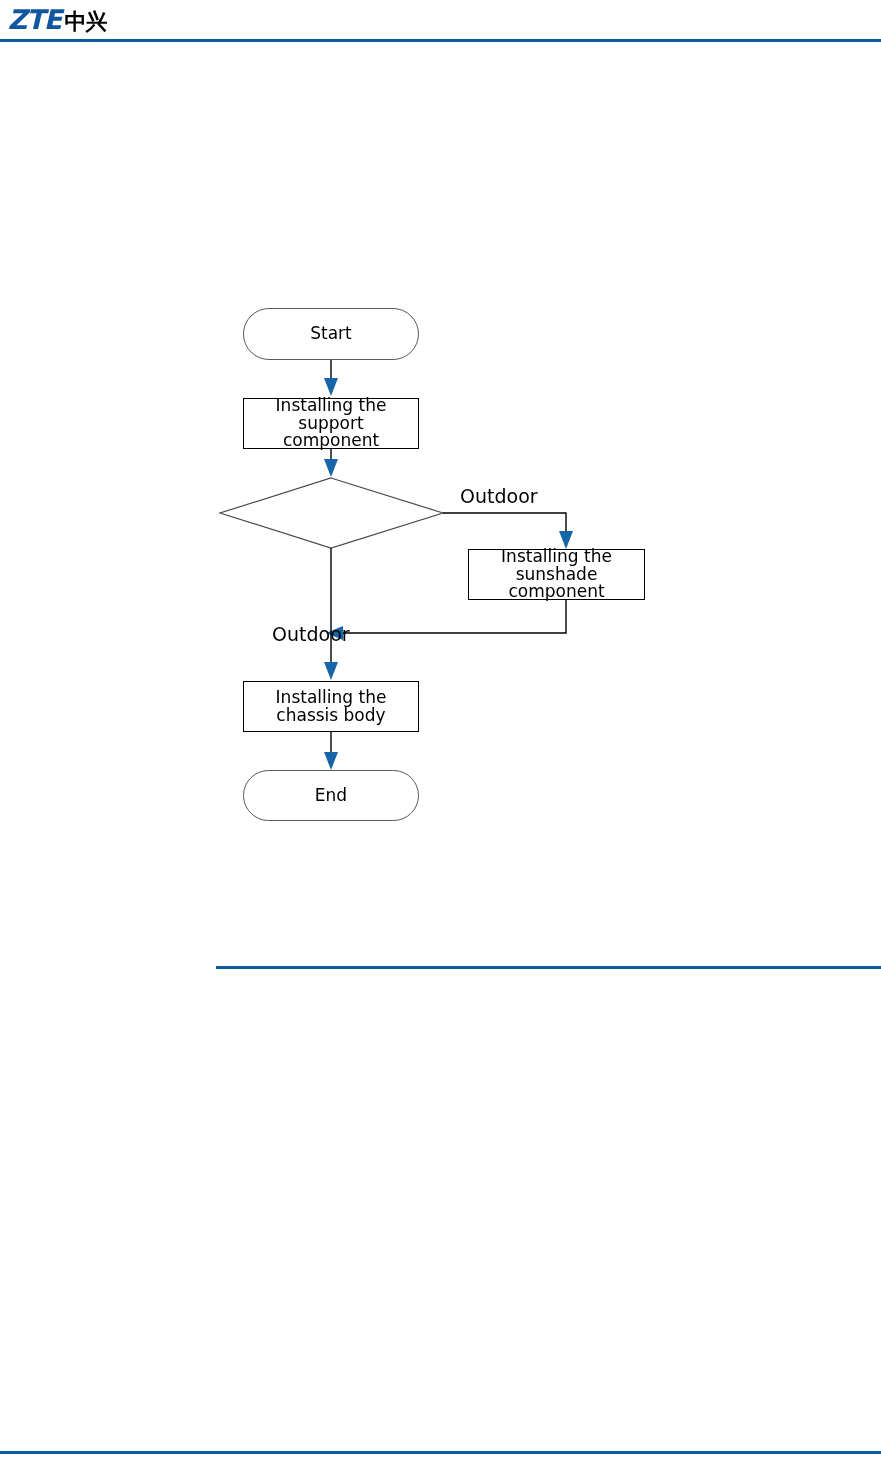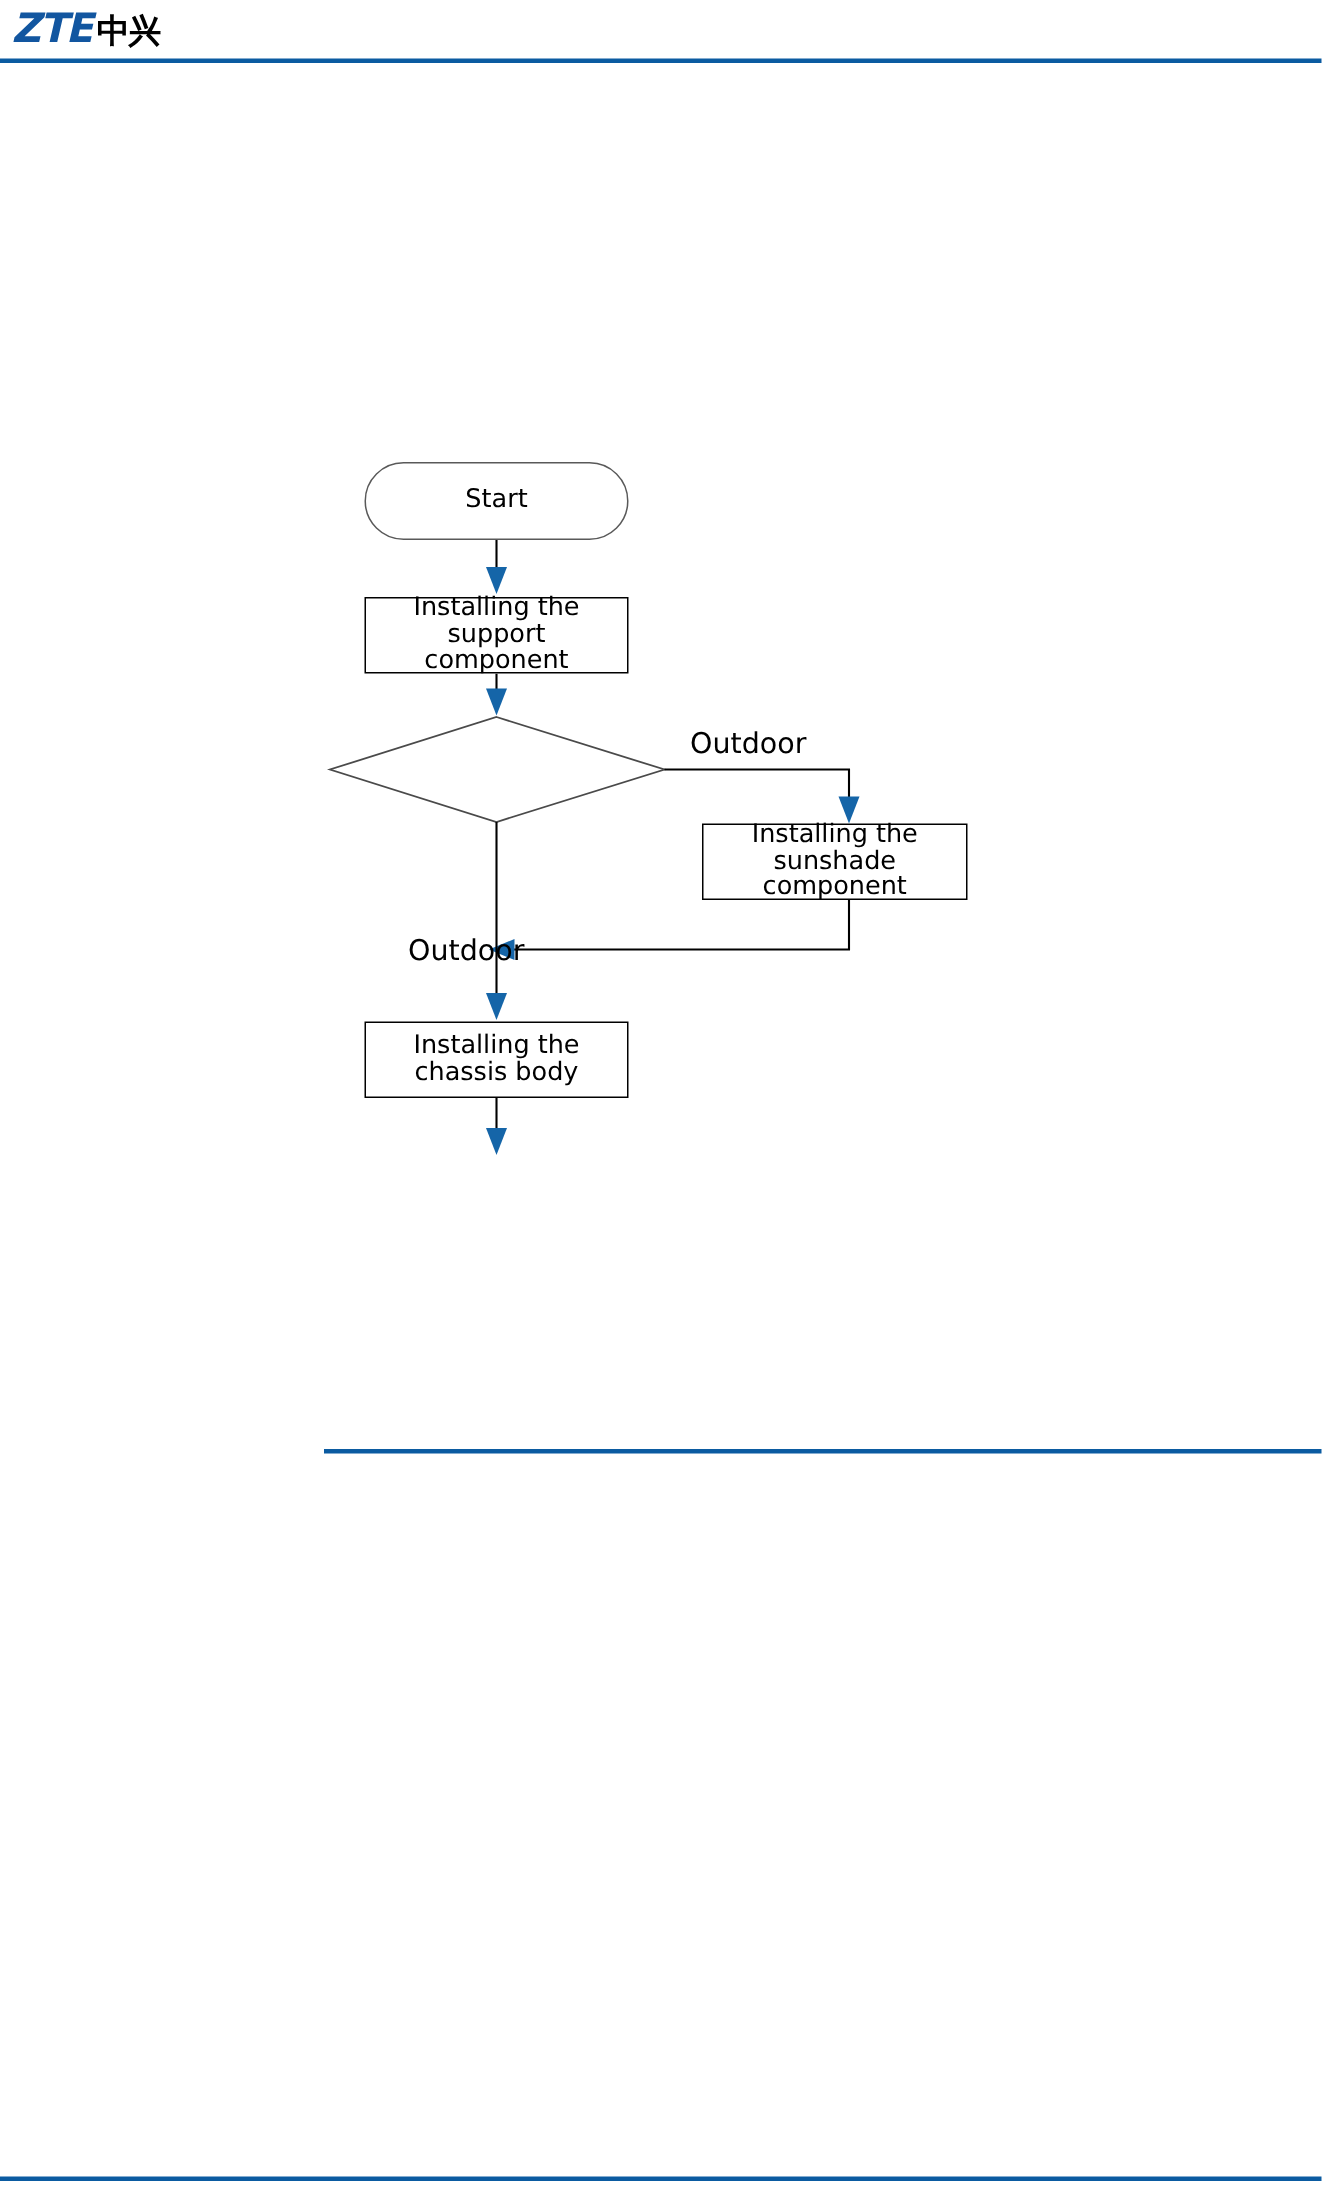--- a/index.html
+++ b/index.html
@@ -161,20 +161,23 @@
   <div class="node process" style="left:468px; top:549px; width:177px; height:51px;">
     <span class="node-text">Installing the
 sunshade component</span>
   </div>
 
   <div class="node process" style="left:243px; top:681px; width:176px; height:51px;">
     <span class="node-text">Installing the
 chassis body</span>
   </div>
 
+  <div class="node terminator" style="left:243px; top:770px; width:176px; height:51px;">
+    <span class="node-text">End</span>
+  </div>
 
   <div class="edge-label" style="left:460px; top:485px;">Outdoor</div>
   <div class="edge-label" style="left:272px; top:623px;">Outdoor</div>
 
 </div>
 
 <div class="rule-blue" id="section-rule"></div>
 <div class="rule-blue" id="footer-rule"></div>
 
 </body></html>

